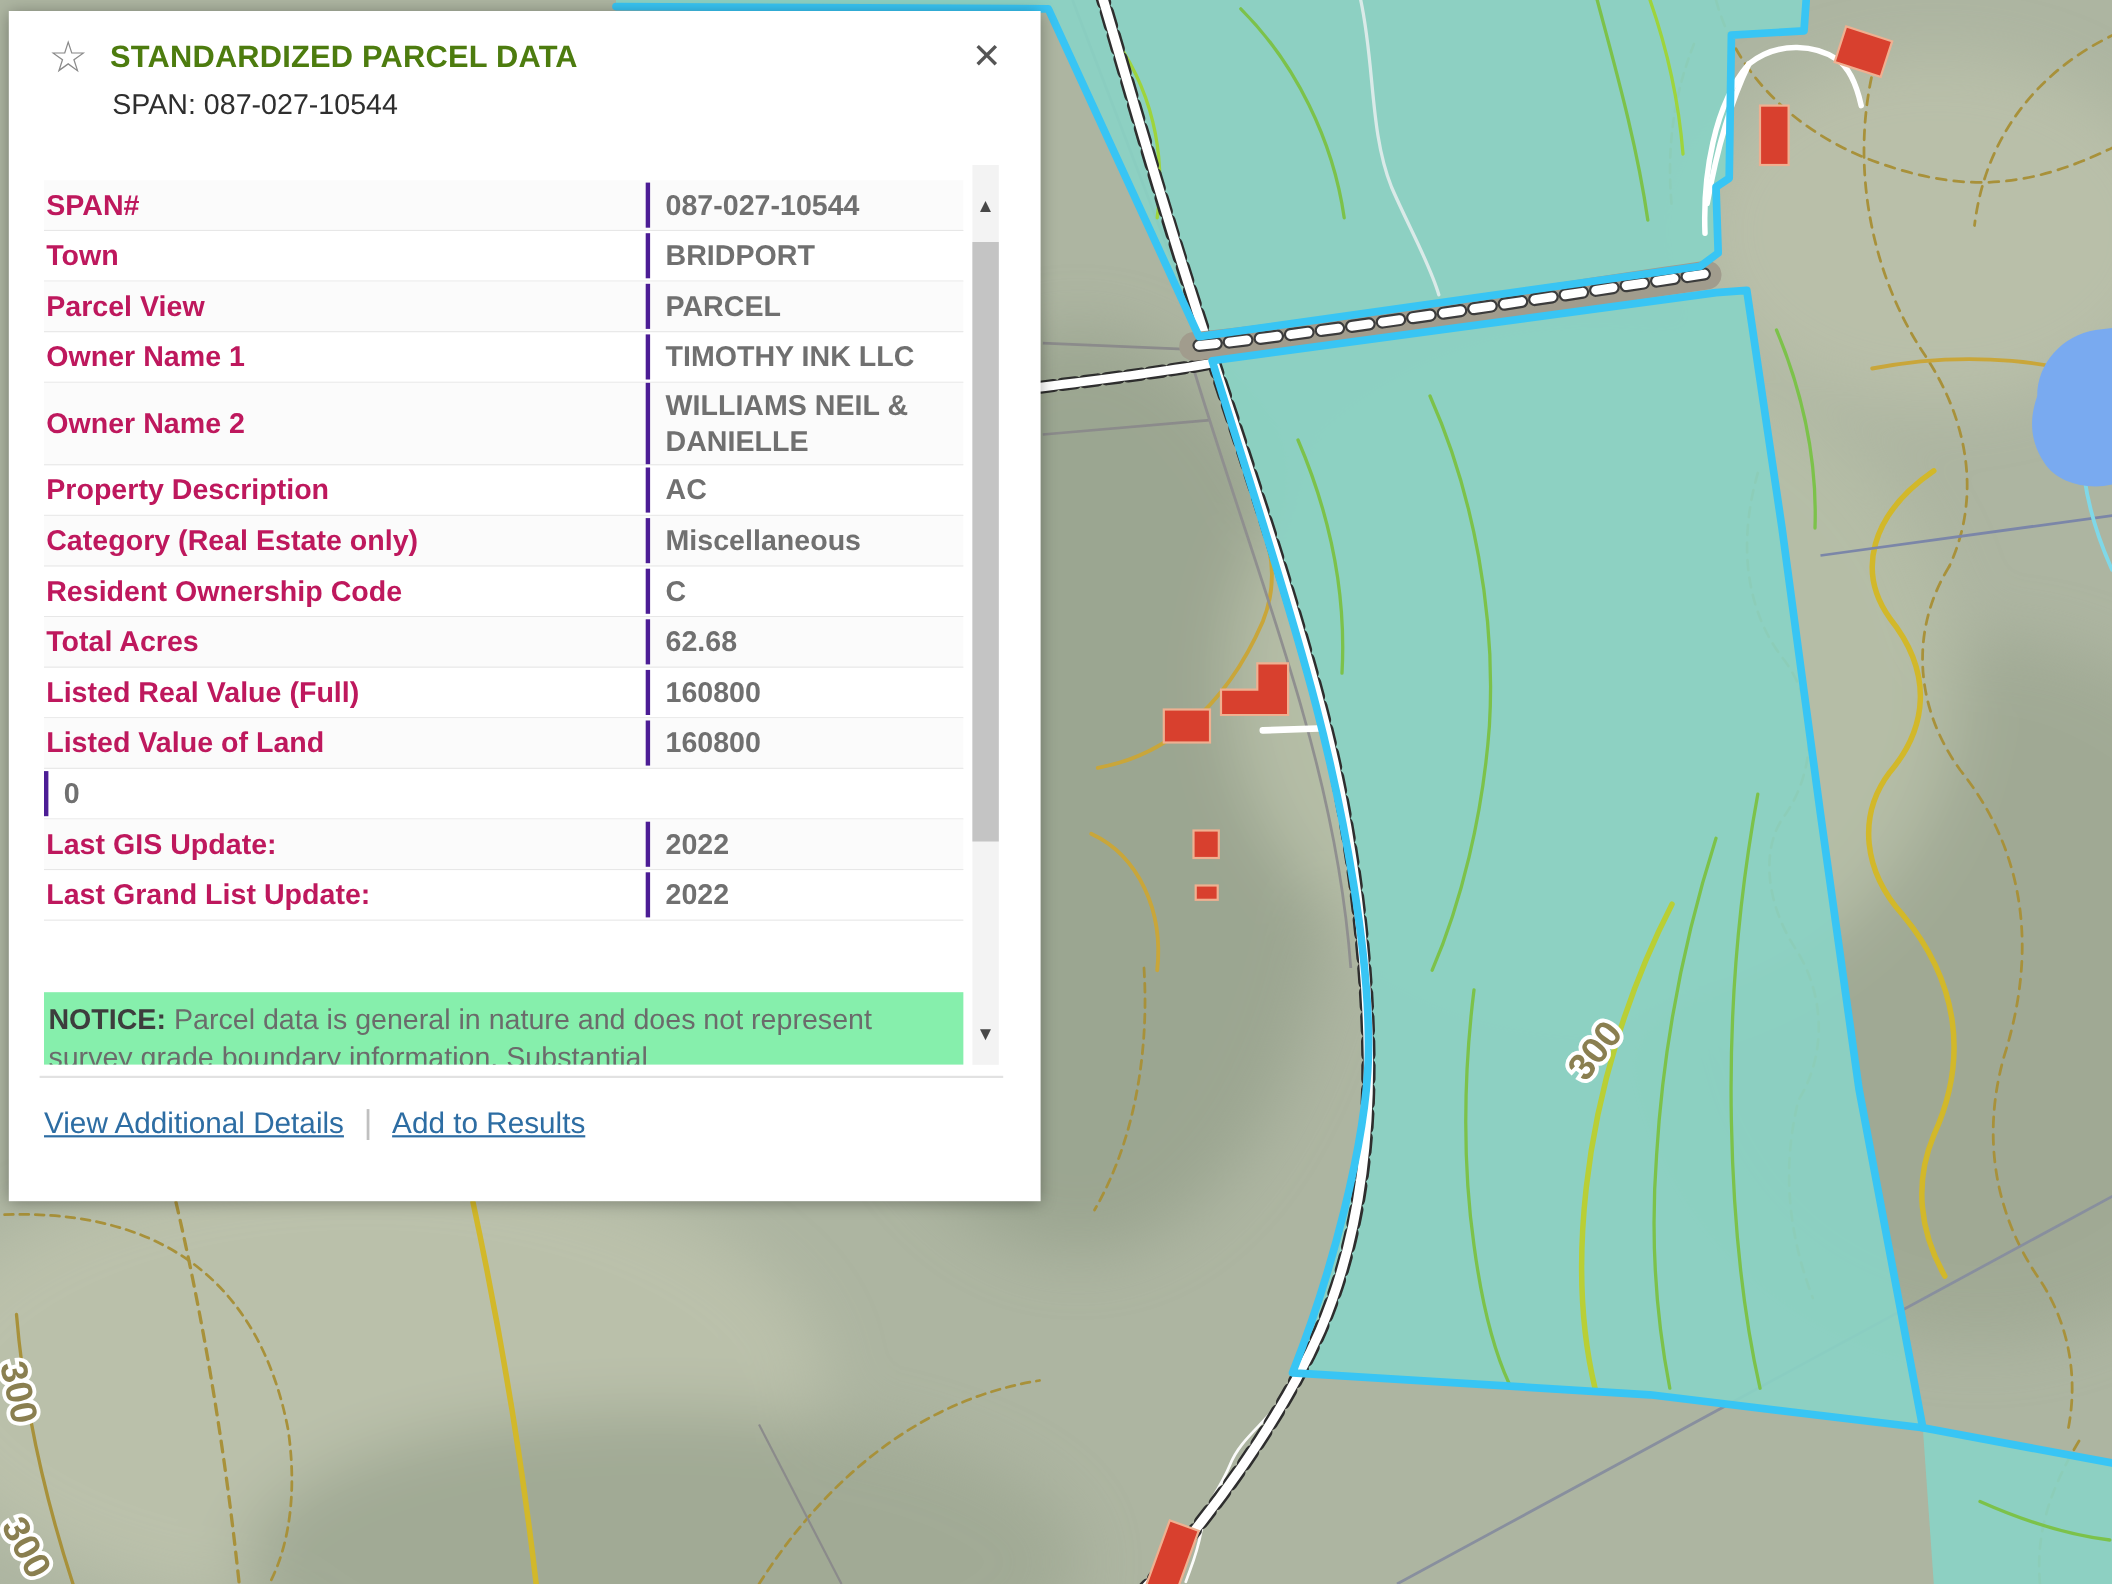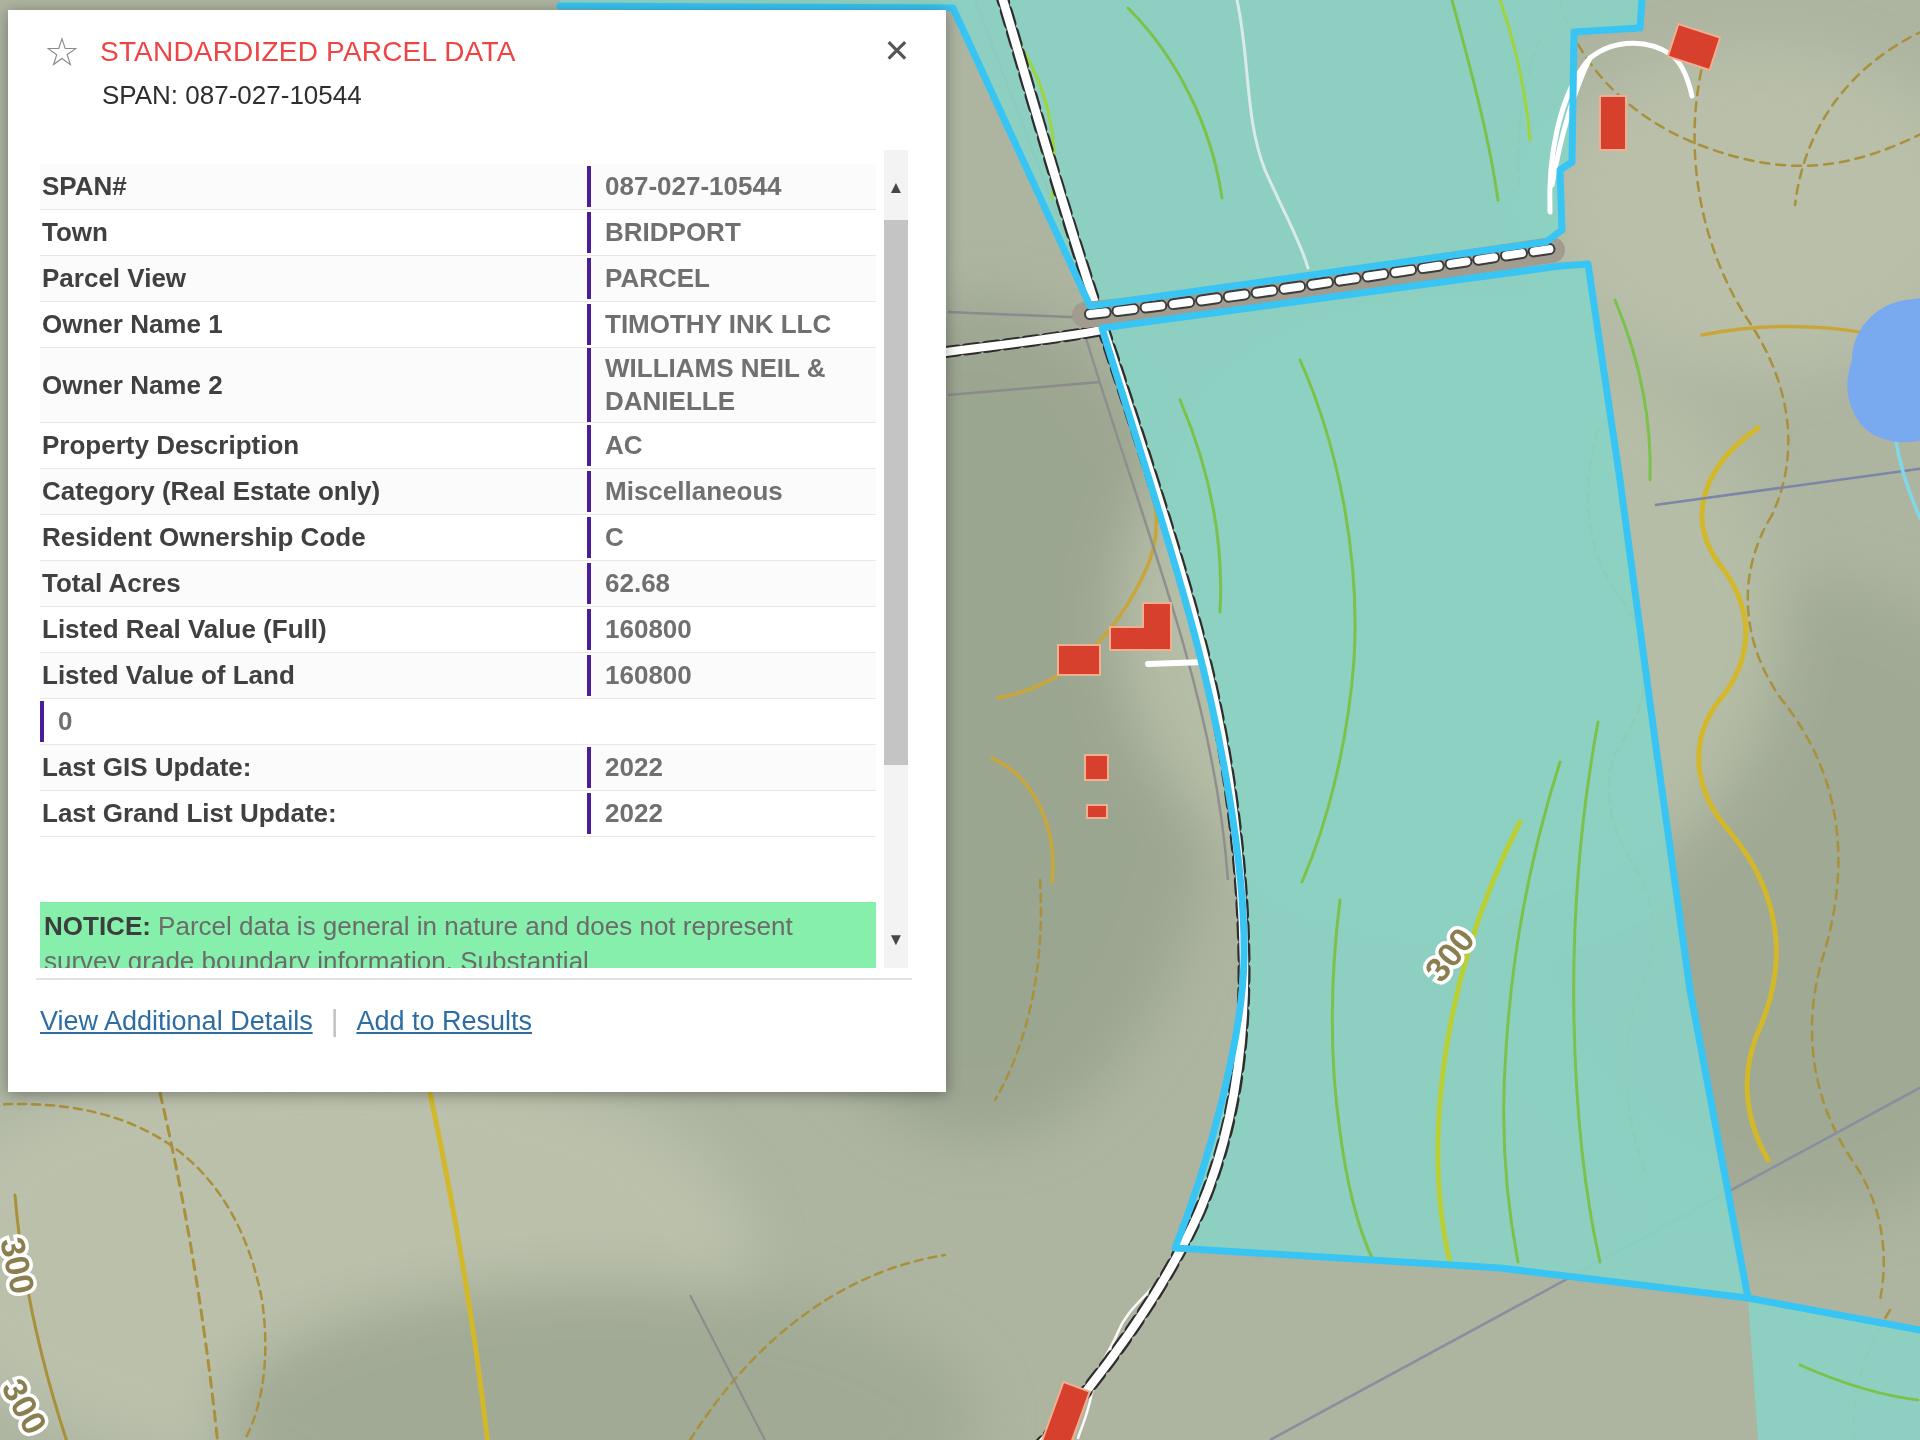--- a/index.html
+++ b/index.html
@@ -13,40 +13,40 @@
   
   .panel{
     position:absolute;left:8px;top:10px;width:938px;height:1082px;
     background:#ffffff;box-shadow:0 2px 14px rgba(0,0,0,.35);
   }
   .star{
     position:absolute;left:28px;top:16px;width:52px;height:52px;
     font-size:40px;color:#8a8a8a;line-height:52px;text-align:center;cursor:pointer;
   }
   .title{
-    position:absolute;left:92px;top:26px;font-size:28px;font-weight:normal;
-    color:#ef4444;letter-spacing:.2px;white-space:nowrap;
+    position:absolute;left:92px;top:26px;font-size:28px;font-weight:bold;
+    color:#4d7c0f;letter-spacing:.2px;white-space:nowrap;
   }
   .subtitle{
     position:absolute;left:94px;top:70px;font-size:26px;color:#2e2e2e;white-space:nowrap;
   }
   .close{
     position:absolute;right:26px;top:18px;width:46px;height:46px;
     font-size:32px;font-weight:bold;color:#555;line-height:46px;text-align:center;cursor:pointer;
   }
   .tablewrap{
     position:absolute;left:32px;top:140px;width:836px;height:818px;overflow:hidden;background:#fff;
   }
   .rows{position:absolute;left:0;top:14px;width:100%;}
   .prow{
     display:flex;align-items:center;min-height:45px;
     border-bottom:1px solid #e7e7e7;font-size:26px;
   }
   .prow:nth-child(odd){background:#fbfbfb;}
-  .prow .lab{flex:0 0 545px;font-weight:bold;color:#404040;padding-left:2px;}
+  .prow .lab{flex:0 0 545px;font-weight:bold;color:#be185d;padding-left:2px;}
   .prow .val{flex:1;color:#707070;border-left:4px solid #4c1d95;padding:4px 0 4px 14px;line-height:33px;font-weight:bold;}
   .notice{
     position:absolute;left:0;bottom:0;width:100%;height:66px;background:#86efac;
     font-size:26px;line-height:35px;color:#6b6b6b;padding:7px 14px 0 4px;
     box-sizing:border-box;overflow:hidden;
   }
   .notice b{color:#3d3d3d;}
   .vscroll{
     position:absolute;left:876px;top:140px;width:24px;height:818px;background:#f3f3f3;
   }

